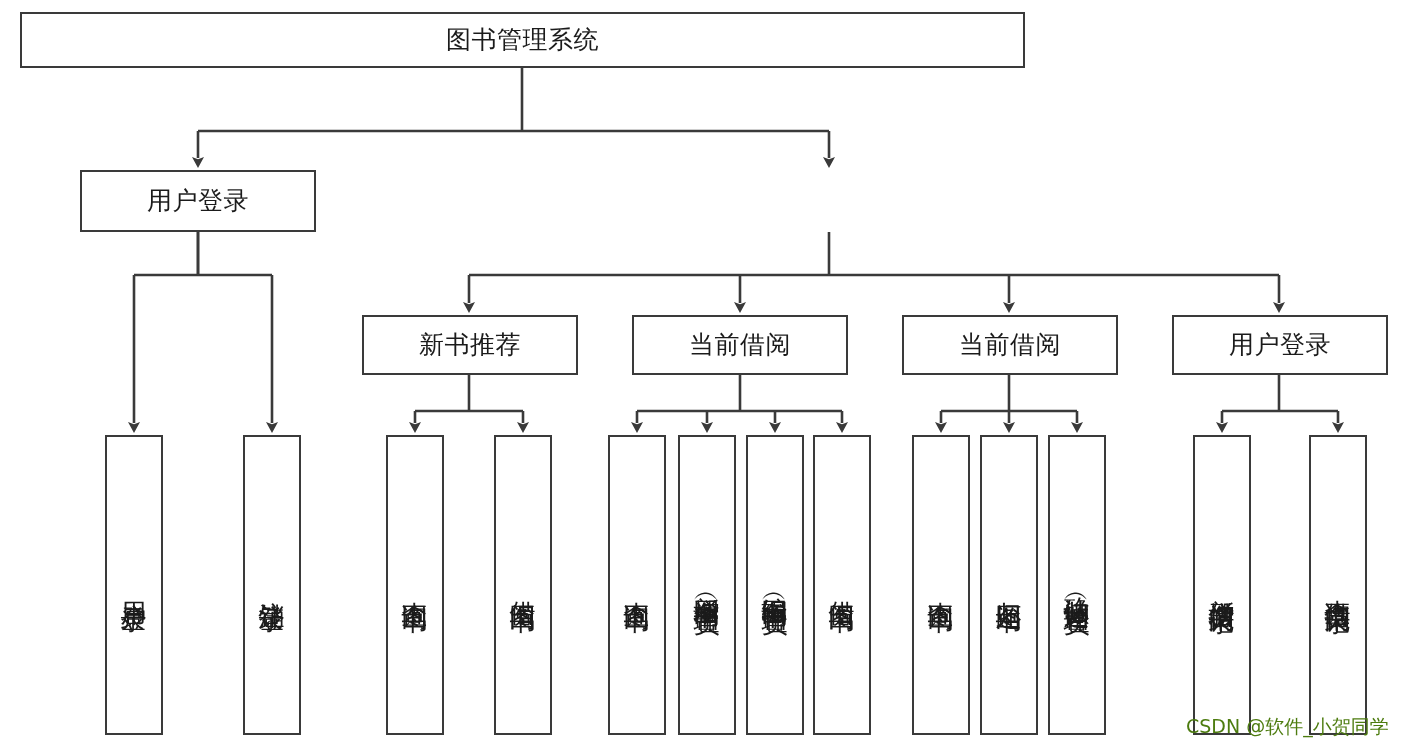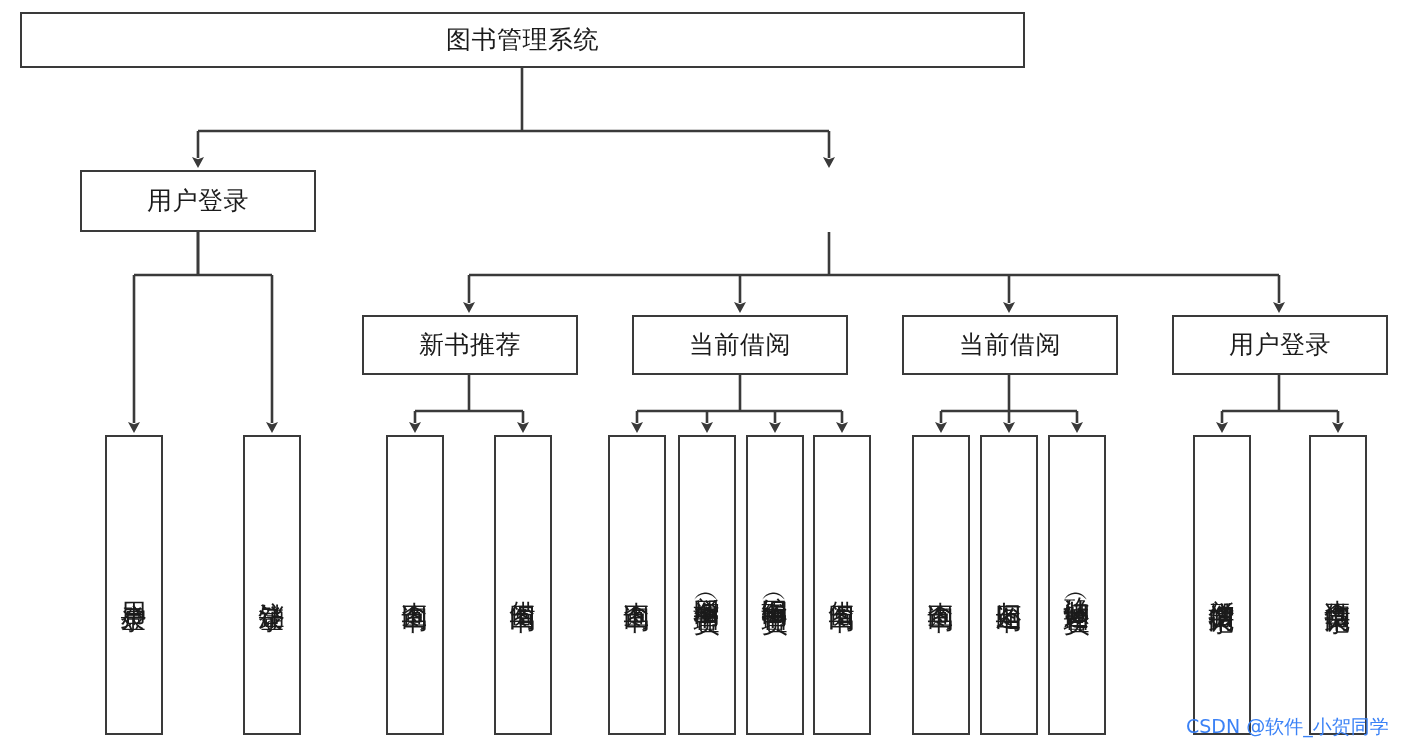--- a/index.html
+++ b/index.html
@@ -64,21 +64,21 @@
     line-height: 1.08;
     letter-spacing: 2px;
     white-space: nowrap;
     max-height: 100%;
   }
   #watermark {
     position: absolute;
     left: 1186px;
     top: 714px;
     font-size: 19px;
-    color: #3b82f6;
+    color: #4d7c0f;
     white-space: nowrap;
     z-index: 5;
     font-family: "DejaVu Sans", "Liberation Sans", sans-serif;
   }
 </style>
 </head>
 <body>
 
 <div id="diagram-root">
 

